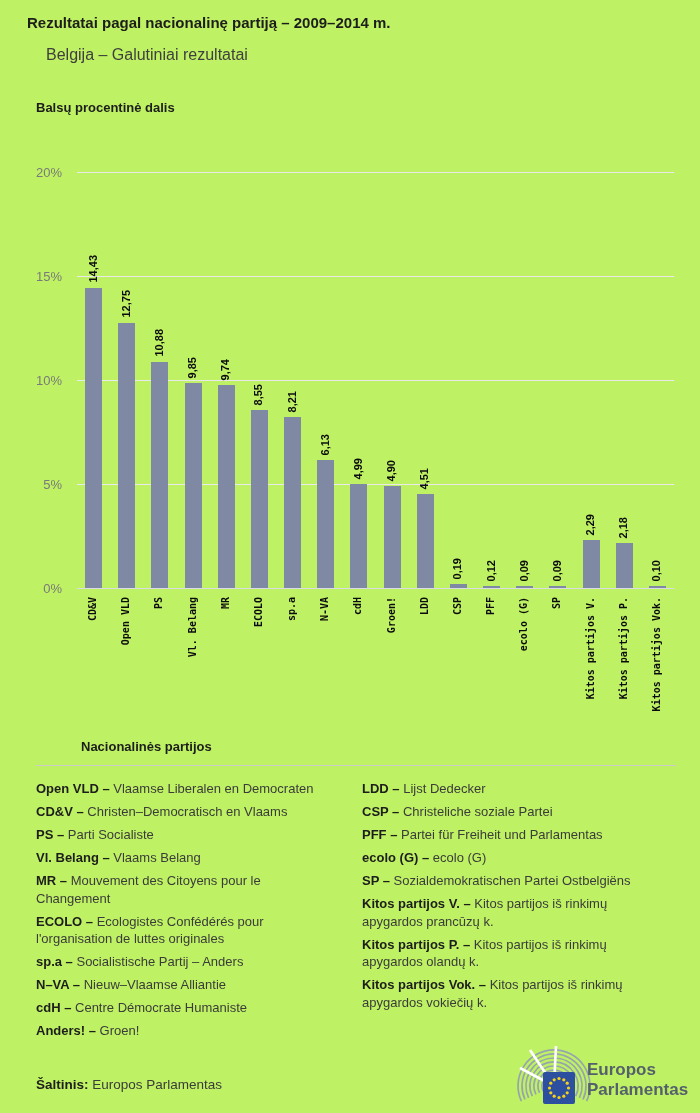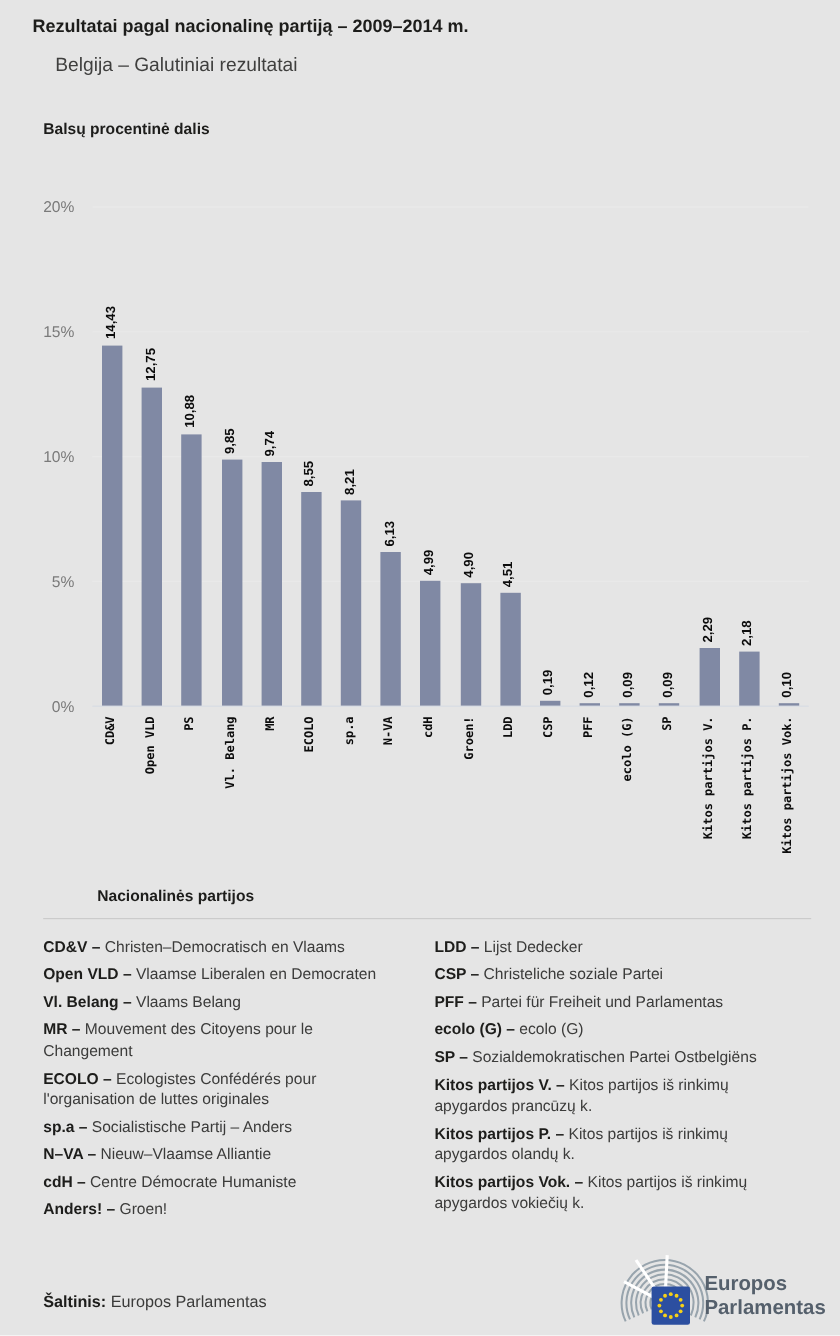--- a/index.html
+++ b/index.html
@@ -1,18 +1,18 @@
 <!DOCTYPE html>
 <html><head>
 <meta charset="utf-8">
 <style>
   html,body { margin:0; padding:0; background:#ffffff; }
   .page {
     position:relative; width:700px; height:1113px;
-    font-family:"Liberation Sans", sans-serif; background:#e5e5e5;
+    font-family:"Liberation Sans", sans-serif; background:#bef264;
     overflow:hidden; color:#1d1d1b;
   }
   .abs { position:absolute; }
 
   .title { left:27px; top:14px; font-size:15px; font-weight:bold; color:#1d1d1b; letter-spacing:0; }
   .subtitle { left:46px; top:46px; font-size:16px; font-weight:normal; color:#3f3f3e; }
   .chart-label { left:36px; top:100px; font-size:13px; font-weight:bold; color:#1d1d1b; }
 
   
   .plot-area { left:77px; top:150px; width:597px; height:439px; }
@@ -121,22 +121,23 @@
       <div class="cat-label vlabel" style="left: 441.25px;">ecolo (G)</div>
       <div class="cat-label vlabel" style="left: 474.417px;">SP</div>
       <div class="cat-label vlabel" style="left: 507.583px;">Kitos partijos V.</div>
       <div class="cat-label vlabel" style="left: 540.75px;">Kitos partijos P.</div>
       <div class="cat-label vlabel" style="left: 573.917px;">Kitos partijos Vok.</div>
     </div>
 
   <div class="abs legend-heading">Nacionalinės partijos</div>
   <div class="abs legend-rule"></div>
   <div class="abs legend-col left">
+      <p class="legend-item"><b>Open VLD – </b><span>Vlaamse Liberalen en Democraten</span></p>
       <p class="legend-item"><b>CD&amp;V – </b><span>Christen–Democratisch en Vlaams</span></p>
-      <p class="legend-item"><b>Open VLD – </b><span>Vlaamse Liberalen en Democraten</span></p>
+      <p class="legend-item"><b>PS – </b><span>Parti Socialiste</span></p>
       <p class="legend-item"><b>Vl. Belang – </b><span>Vlaams Belang</span></p>
       <p class="legend-item"><b>MR – </b><span>Mouvement des Citoyens pour le Changement</span></p>
       <p class="legend-item"><b>ECOLO – </b><span>Ecologistes Confédérés pour l'organisation de luttes originales</span></p>
       <p class="legend-item"><b>sp.a – </b><span>Socialistische Partij – Anders</span></p>
       <p class="legend-item"><b>N–VA – </b><span>Nieuw–Vlaamse Alliantie</span></p>
       <p class="legend-item"><b>cdH – </b><span>Centre Démocrate Humaniste</span></p>
       <p class="legend-item"><b>Anders! – </b><span>Groen!</span></p>
     </div>
   <div class="abs legend-col right">
       <p class="legend-item"><b>LDD – </b><span>Lijst Dedecker</span></p>

